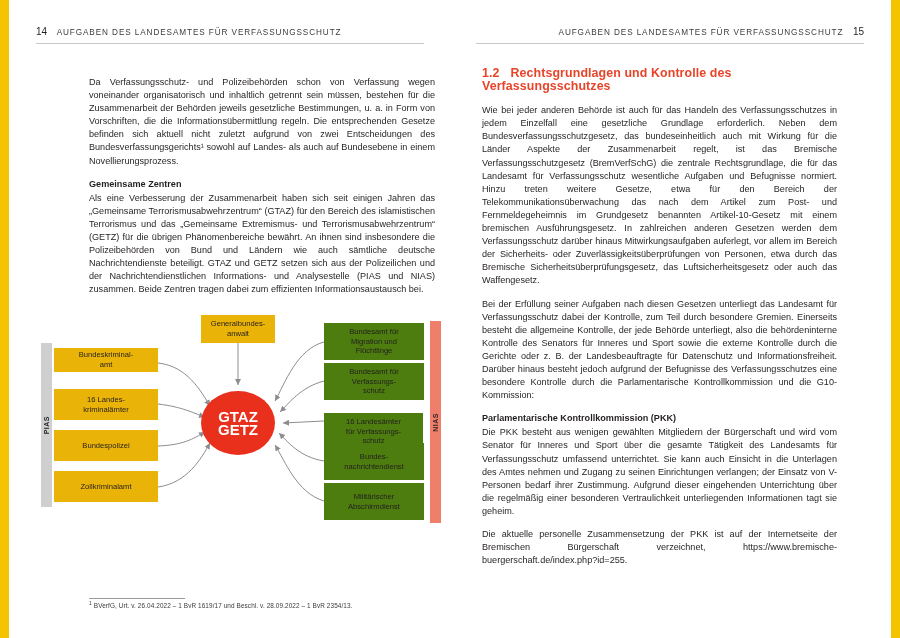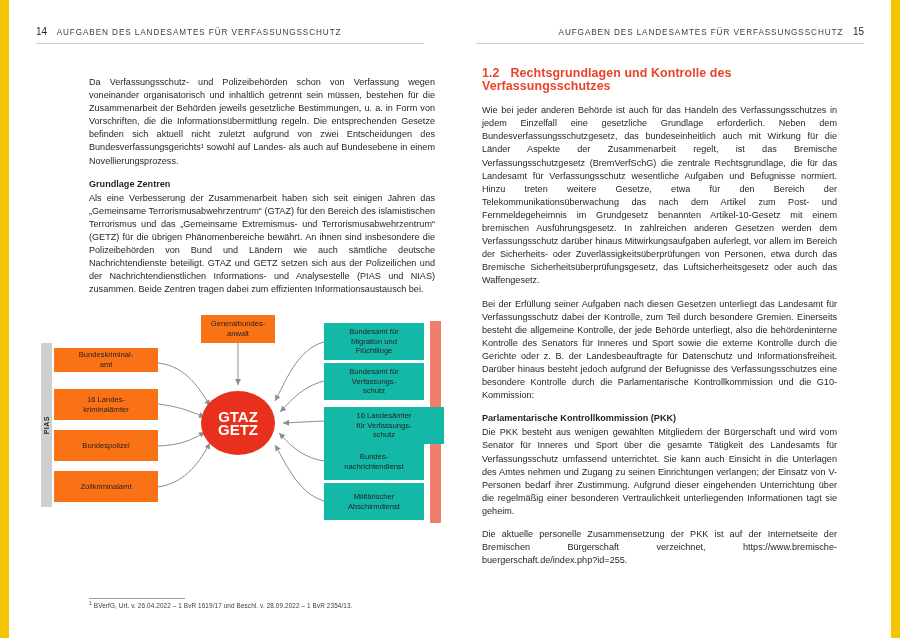--- a/index.html
+++ b/index.html
@@ -129,22 +129,22 @@
     box-sizing: border-box;
     font-size: 7.6px;
     line-height: 9.6px;
     text-align: center;
     display: flex;
     align-items: center;
     justify-content: center;
     color: #231f20;
     padding: 2px 3px;
   }
-  .dbox.grey { background: #f97316; }
-  .dbox.salmon { background: #14b8a6; }
+  .dbox.grey { background: #eab308; }
+  .dbox.salmon { background: #4d7c0f; }
   .sidebar-label {
     position: absolute;
     box-sizing: border-box;
     display: flex;
     align-items: center;
     justify-content: center;
     font-size: 7px;
     font-weight: bold;
     letter-spacing: 0.5px;
     color: #231f20;
@@ -191,21 +191,21 @@
   <div class="half left">
 
     <div class="runhead left-head">
       <span class="folio">14</span>
       &nbsp;&nbsp;<span>Aufgaben des Landesamtes für Verfassungsschutz</span>
     </div>
     <div class="rule left-rule"></div>
 
     <div class="col left-col">
       <p>Da Verfassungsschutz- und Polizeibehörden schon von Verfassung wegen voneinander organisatorisch und inhaltlich getrennt sein müssen, bestehen für die Zusammenarbeit der Behörden jeweils gesetzliche Bestimmungen, u. a. in Form von Vorschriften, die die Informationsübermittlung regeln. Die entsprechenden Gesetze befinden sich aktuell nicht zuletzt aufgrund von zwei Entscheidungen des Bundesverfassungsgerichts¹ sowohl auf Landes- als auch auf Bundesebene in einem Novellierungsprozess.</p>
-      <p class="subhead">Grundlage Zentren</p>
+      <p class="subhead">Gemeinsame Zentren</p>
       <p>Als eine Verbesserung der Zusammenarbeit haben sich seit einigen Jahren das „Gemeinsame Terrorismusabwehrzentrum“ (GTAZ) für den Bereich des islamistischen Terrorismus und das „Gemeinsame Extremismus- und Terrorismusabwehrzentrum“ (GETZ) für die übrigen Phänomenbereiche bewährt. An ihnen sind insbesondere die Polizeibehörden von Bund und Ländern wie auch sämtliche deutsche Nachrichtendienste beteiligt. GTAZ und GETZ setzen sich aus der Polizeilichen und der Nachrichtendienstlichen Informations- und Analysestelle (PIAS und NIAS) zusammen. Beide Zentren tragen dabei zum effizienten Informationsaustausch bei.</p>
     </div>
 
     <div class="diagram">
 
       <svg viewBox="0 0 400 225">
         <defs>
           <marker id="ah" markerWidth="7" markerHeight="7" refX="6" refY="3" orient="auto">
             <path d="M0,0 L6,3 L0,6 z" fill="#8d8d8d"></path>
           </marker>
@@ -236,21 +236,21 @@
         <span>NIAS</span>
       </div>
 
       <div class="dbox grey" style="left:13px; top:37px; width:104px; height:24px;">Bundeskriminal-<br>amt</div>
       <div class="dbox grey" style="left:13px; top:78px; width:104px; height:31px;">16 Landes-<br>kriminalämter</div>
       <div class="dbox grey" style="left:13px; top:160px; width:104px; height:31px;">Zollkriminalamt</div>
       <div class="dbox grey" style="left:13px; top:119px; width:104px; height:31px;">Bundespolizei</div>
 
       <div class="dbox salmon" style="left:283px; top:12px; width:100px; height:37px;">Bundesamt für<br>Migration und<br>Flüchtlinge</div>
       <div class="dbox salmon" style="left:283px; top:52px; width:100px; height:37px;">Bundesamt für<br>Verfassungs-<br>schutz</div>
-      <div class="dbox salmon" style="left:283px; top:96px; width:120px; height:37px;">16 Landesämter<br>für Verfassungs-<br>schutz</div>
+      <div class="dbox salmon" style="left:283px; top:102px; width:99px; height:37px;">16 Landesämter<br>für Verfassungs-<br>schutz</div>
       <div class="dbox salmon" style="left:283px; top:132px; width:100px; height:37px;">Bundes-<br>nachrichtendienst</div>
       <div class="dbox salmon" style="left:283px; top:172px; width:100px; height:37px;">Militärischer<br>Abschirmdienst</div>
 
       <div class="center-oval">
         <div>
           <span>GTAZ</span><br>
           <span>GETZ</span>
         </div>
       </div>
     </div>

